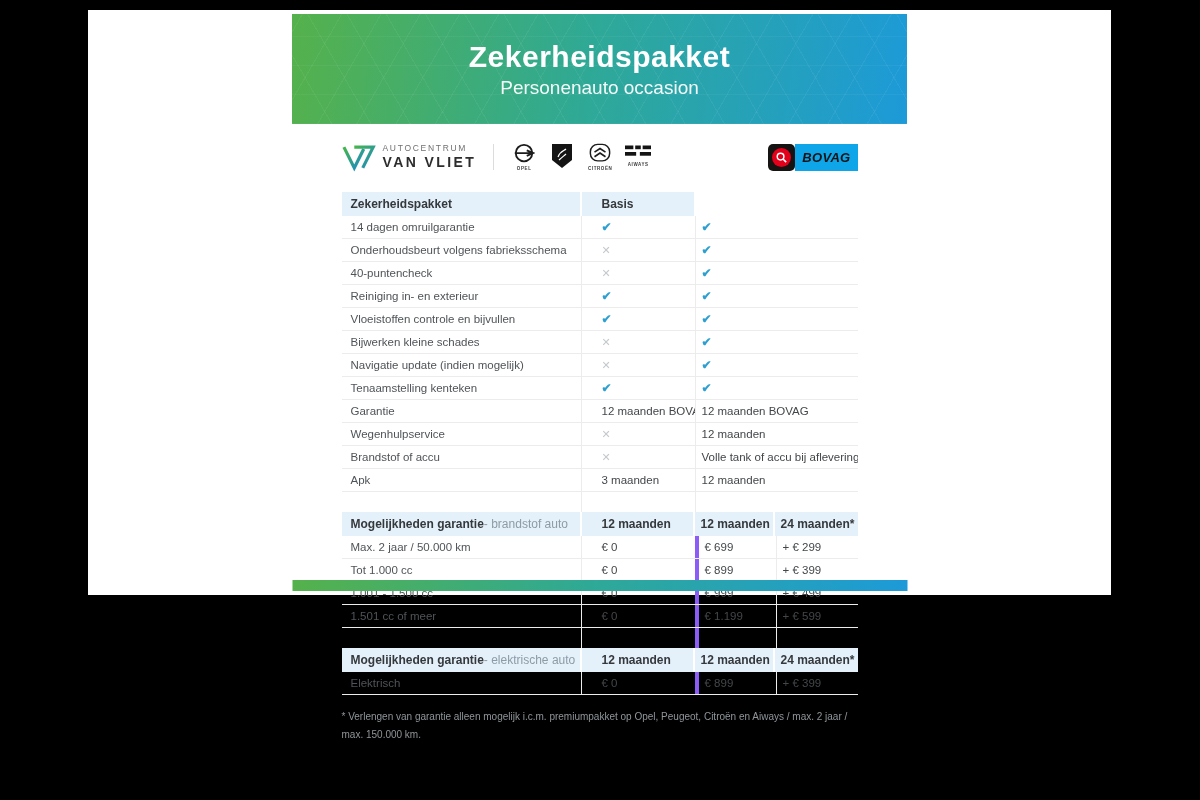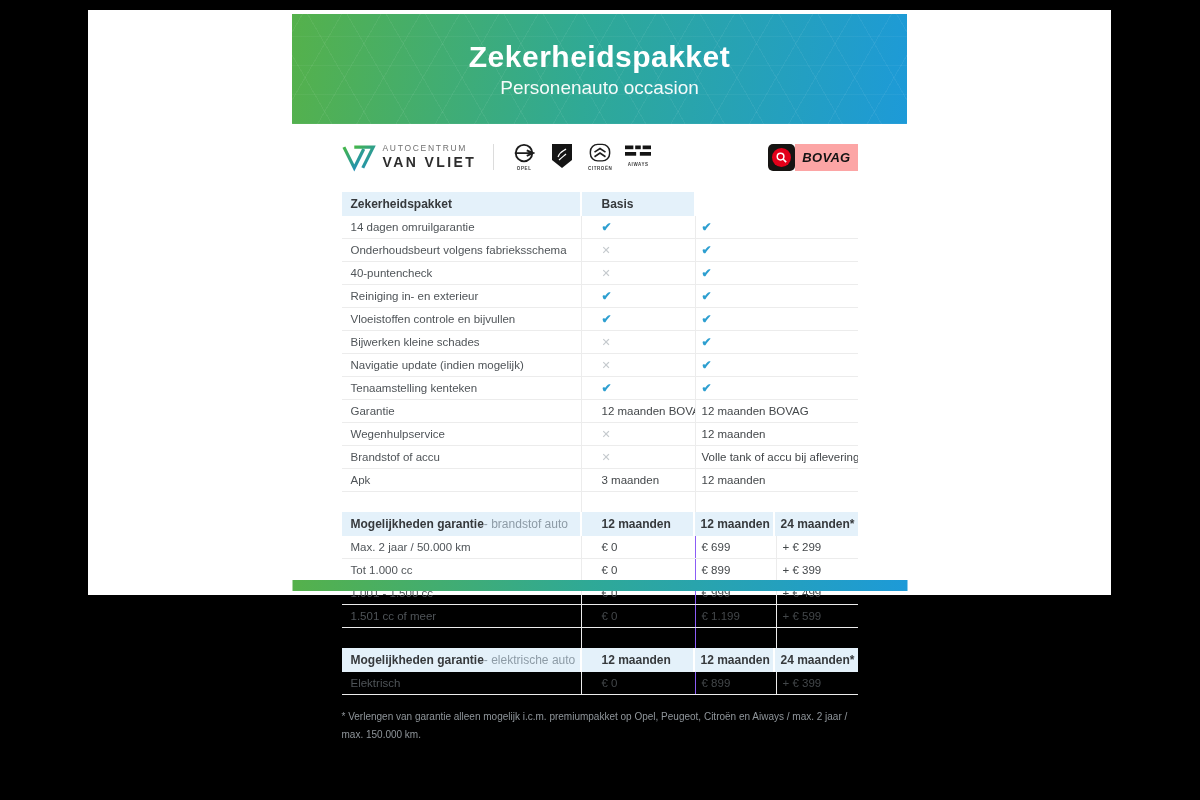--- a/index.html
+++ b/index.html
@@ -26,37 +26,37 @@
   .dealer-bottom{font-size:14px;color:#2d2d2d;letter-spacing:2.4px;font-weight:800;margin-top:1px;}
   .logo-divider{width:1px;height:26px;background:#dcdcdc;margin:0 17px;}
   .brands{display:flex;align-items:flex-start;gap:12px;}
   .brand{display:flex;flex-direction:column;align-items:center;width:26px;}
   .brand-label{font-size:4.5px;color:#3a3a3a;letter-spacing:.6px;margin-top:1px;font-weight:700;}
   .bovag{margin-left:auto;display:flex;align-items:center;height:27px;}
   .bovag-ic{width:27px;height:27px;background:#161412;border-radius:5px;display:flex;
     align-items:center;justify-content:center;}
   .bovag-circle{width:19px;height:19px;border-radius:50%;background:#e2001a;display:flex;
     align-items:center;justify-content:center;}
-  .bovag-txt{background:#fca5a5;color:#131313;height:27px;line-height:27px;padding:0 7px;
+  .bovag-txt{background:#0ea5e9;color:#131313;height:27px;line-height:27px;padding:0 7px;
     font-weight:800;font-size:13px;letter-spacing:.3px;font-style:italic;}
 
   
   .tbl{width:516px;margin:0 auto;font-size:11.5px;color:#43474a;}
   .tbl.first{margin-top:18px;}
   .trow{display:flex;align-items:center;height:22px;border-bottom:1px solid #ececec;}
   .trow.head{height:24px;border-bottom:none;background:transparent;}
   .trow.head .c{background:#e4f1fa;height:24px;line-height:24px;font-weight:700;
     font-size:12px;color:#36393c;}
   .trow.head .c + .c{border-left:2px solid #fff;margin-left:-1px;}
   .trow.spacer{height:20px;border-bottom:none;}
   .c{box-sizing:border-box;height:100%;display:flex;align-items:center;overflow:hidden;white-space:nowrap;}
   .c.label{width:239px;padding-left:9px;color:#4f5458;}
   .c.v2{width:114px;padding-left:20px;border-left:1px solid #ececec;}
   .c.v3{flex:1;padding-left:6px;border-left:1px solid #ececec;}
-  .c.w3{width:81px;padding-left:6px;border-left:1px solid #8b5cf6;}
+  .c.w3{width:81px;padding-left:6px;border-left:4px solid #8b5cf6;}
   .c.v4{flex:1;padding-left:6px;border-left:1px solid #ececec;}
   .trow.head .c.label{padding-left:9px;}
   .title-suffix{font-weight:400;color:#8d9ba6;}
   .mark-yes{color:#2d9fd0;font-size:12px;font-weight:700;}
   .mark-no{color:#c4c9cd;font-size:11px;font-weight:400;}
 
   
   .footnote{width:516px;margin:13px auto 0;font-size:10px;color:#8f959a;line-height:1.75;}
   .question{width:560px;margin:22px auto 0;transform:translateX(-22px);font-size:13px;color:#9aa0a5;}
   .question{width:516px;transform:none;}

